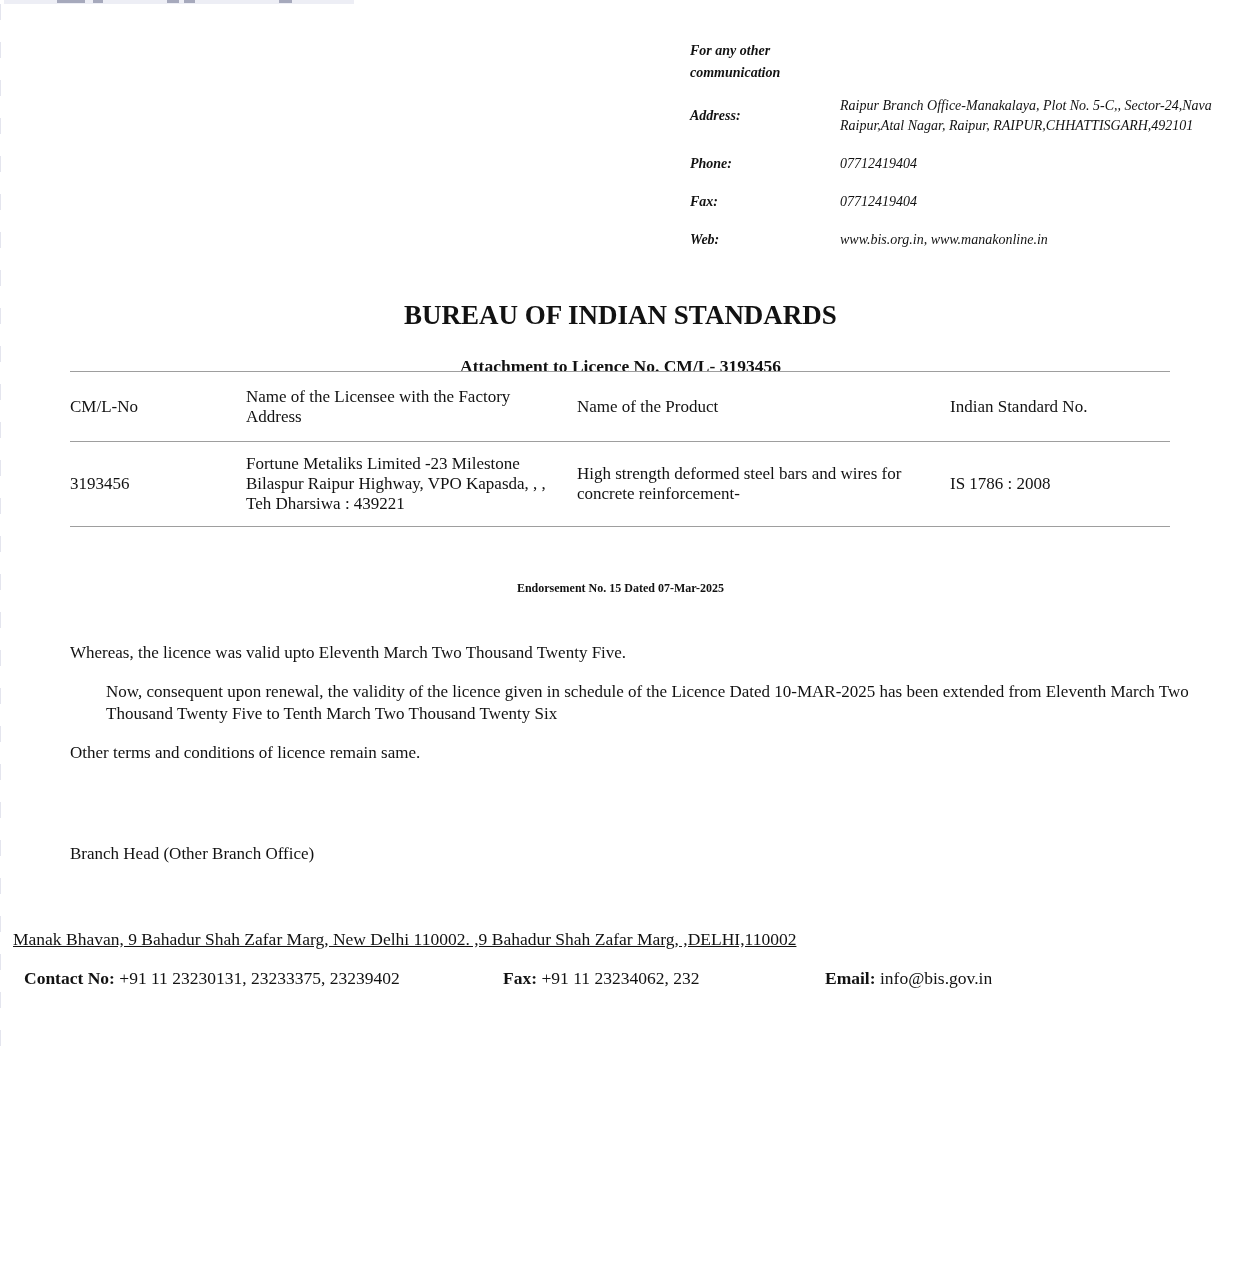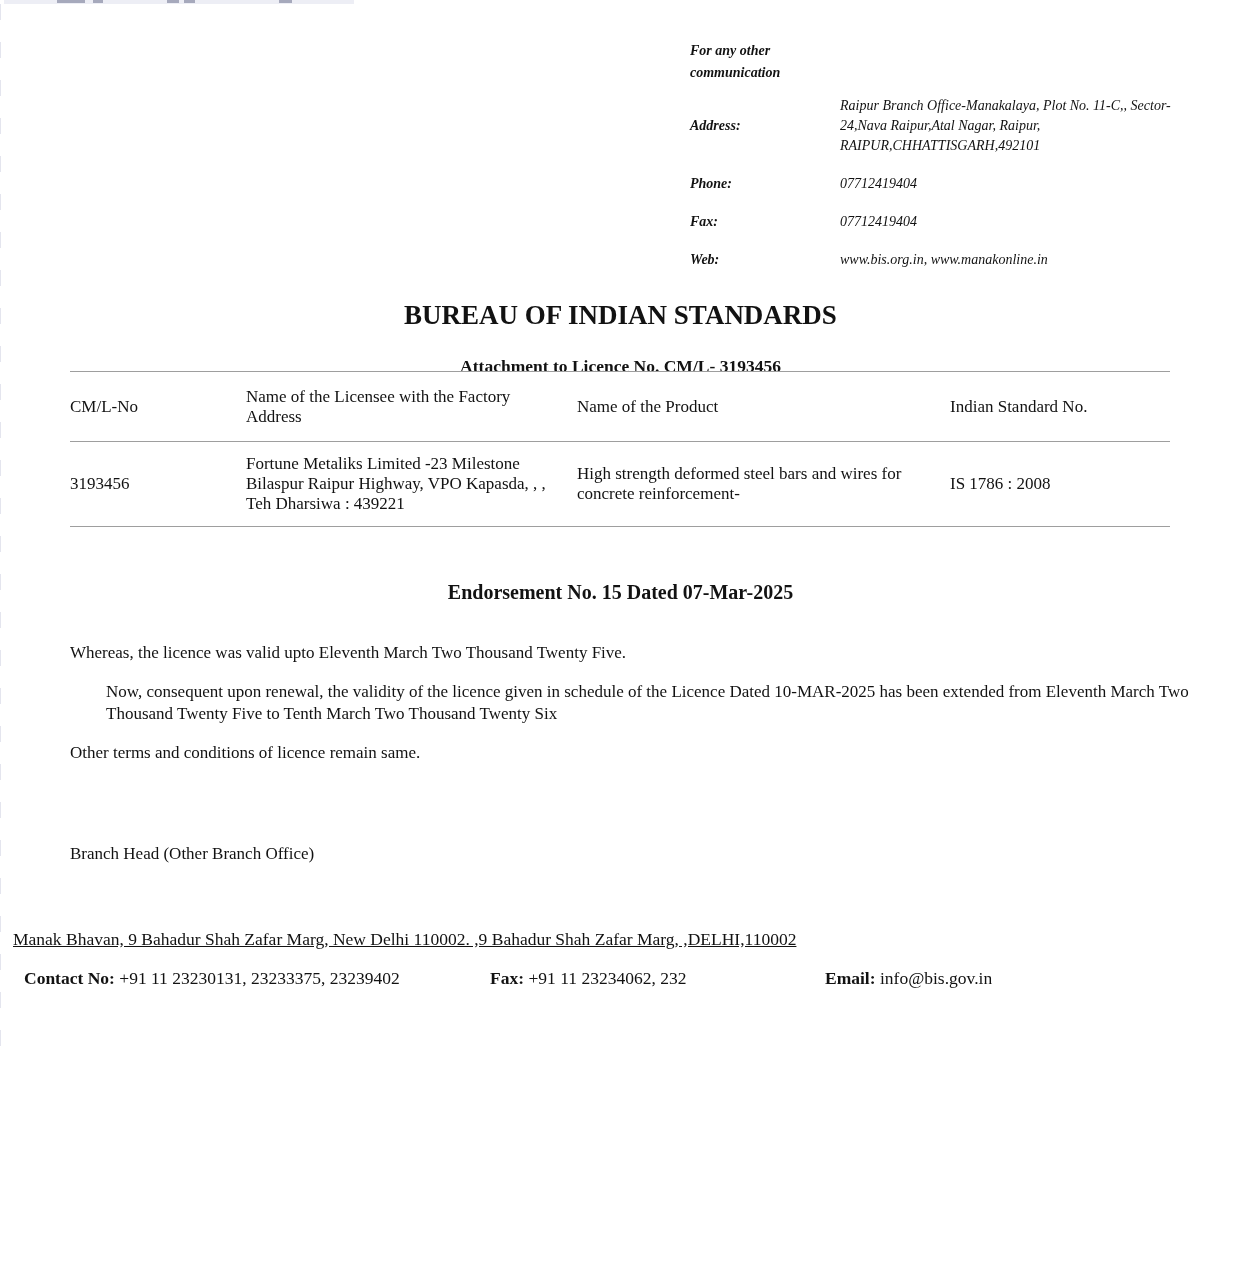--- a/index.html
+++ b/index.html
@@ -55,34 +55,34 @@
   .licence-table th, .licence-table td {
     font-weight: normal; text-align: left; vertical-align: middle;
     line-height: 20px; padding: 6px 24px 6px 0;
   }
   .licence-table th { height: 70px; }
   .licence-table td { height: 85px; }
 
   
   .endorsement-heading {
     position: absolute; top: 581px; left: 0; width: 100%;
-    text-align: center; font-size: 20px; font-weight: bold;
+    text-align: center; font-size: 12px; font-weight: bold;
   }
   .body-par { position: absolute; left: 70px; width: 1100px; font-size: 17px; line-height: 22px; }
   .par-1 { top: 642px; }
   .par-2 { top: 681px; margin-left: 36px; }
   .par-3 { top: 742px; }
   .signatory { position: absolute; left: 70px; top: 844px; font-size: 17px; }
 
   
   .footer-address { position: absolute; left: 13px; top: 929px; font-size: 17.5px; text-decoration: underline; }
   .footer-contact { position: absolute; left: 0; top: 968px; width: 100%; font-size: 17.5px; }
   .footer-item { position: absolute; top: 0; white-space: nowrap; }
   .footer-item.contact { left: 24px; }
-  .footer-item.fax { left: 490px; }
+  .footer-item.fax { left: 503px; }
   .footer-item.email { left: 825px; }
   .footer-item b { font-weight: bold; }
 </style>
 </head>
 <body>
 
 <div class="top-strip">
   <div class="strip-bg"></div>
   <div class="mark m1"></div>
   <div class="mark m2"></div>
@@ -90,21 +90,21 @@
   <div class="mark m4"></div>
   <div class="mark m5"></div>
 </div>
 <div class="left-edge"></div>
 
 <div class="contact-block">
   <div class="contact-heading">For any other communication</div>
 
   <div class="contact-row first">
     <div class="contact-label">Address:</div>
-    <div class="contact-value">Raipur Branch Office-Manakalaya, Plot No. 11-C,, Sector-24,Nava Raipur,Atal Nagar, Raipur, RAIPUR,CHHATTISGARH,492101</div>
+    <div class="contact-value">Raipur Branch Office-Manakalaya, Plot No. 5-C,, Sector-24,Nava Raipur,Atal Nagar, Raipur, RAIPUR,CHHATTISGARH,492101</div>
   </div>
   <div class="contact-row">
     <div class="contact-label">Phone:</div>
     <div class="contact-value">07712419404</div>
   </div>
   <div class="contact-row">
     <div class="contact-label">Fax:</div>
     <div class="contact-value">07712419404</div>
   </div>
   <div class="contact-row">

